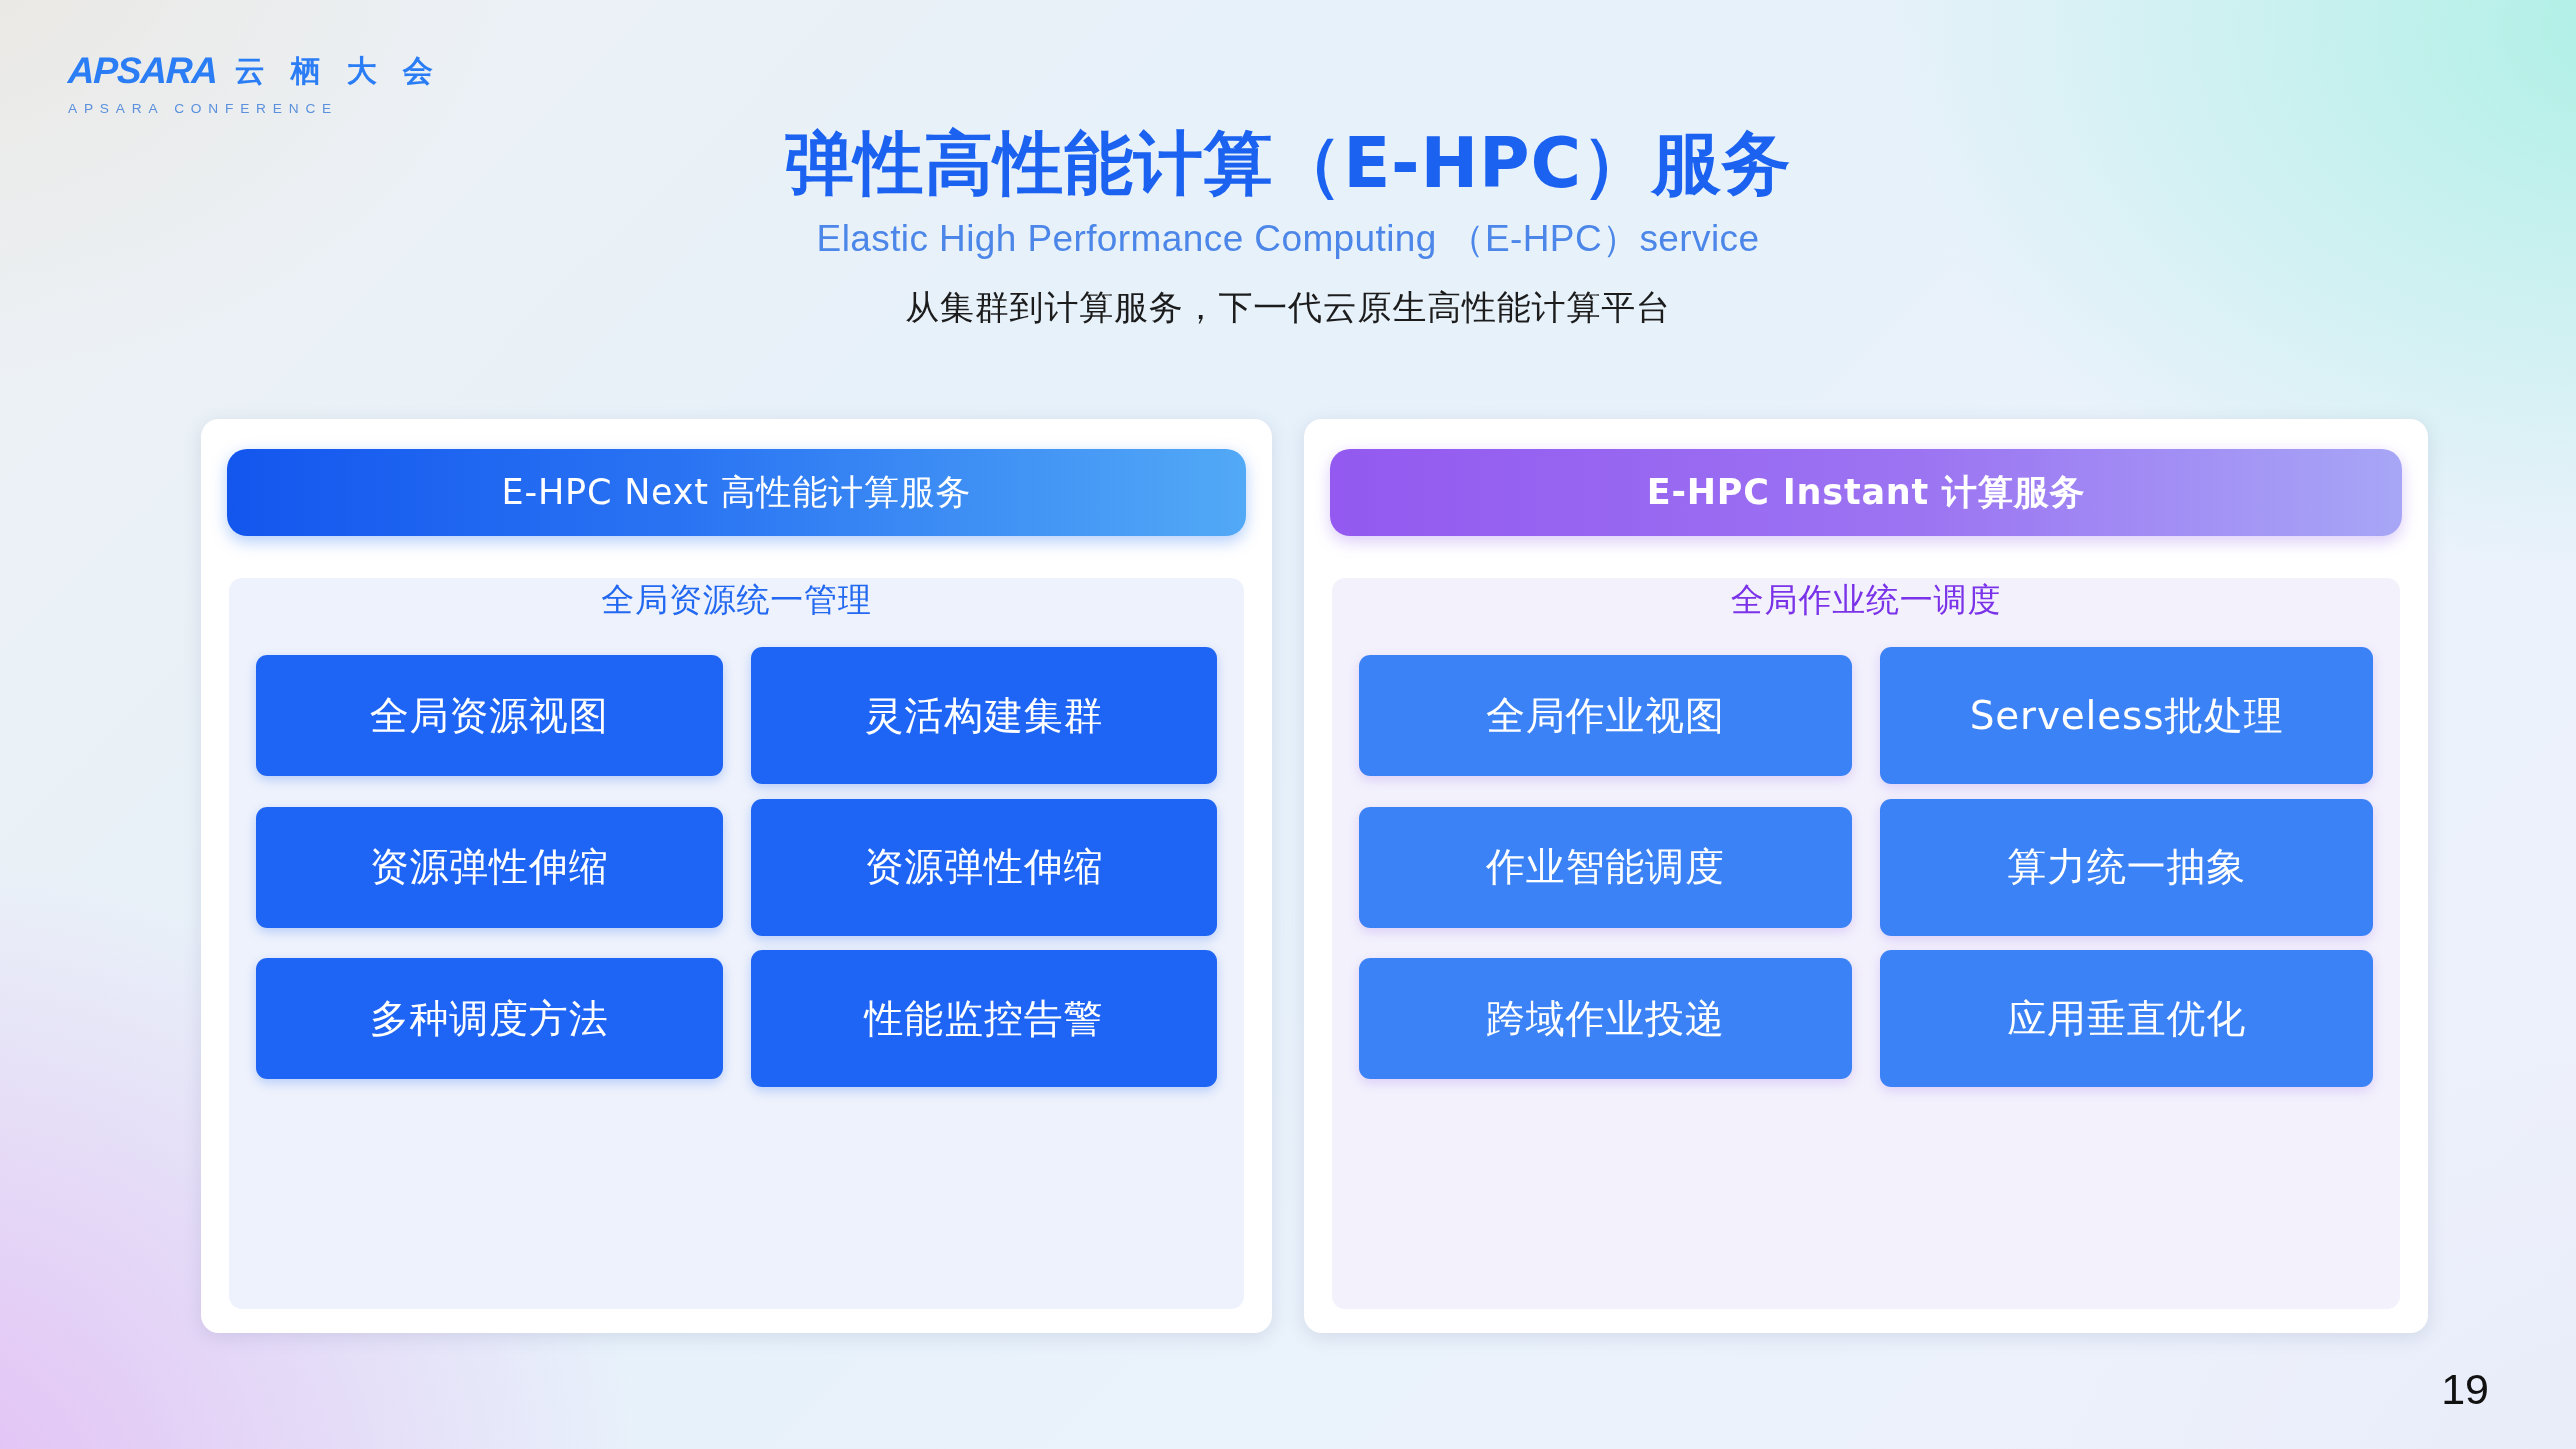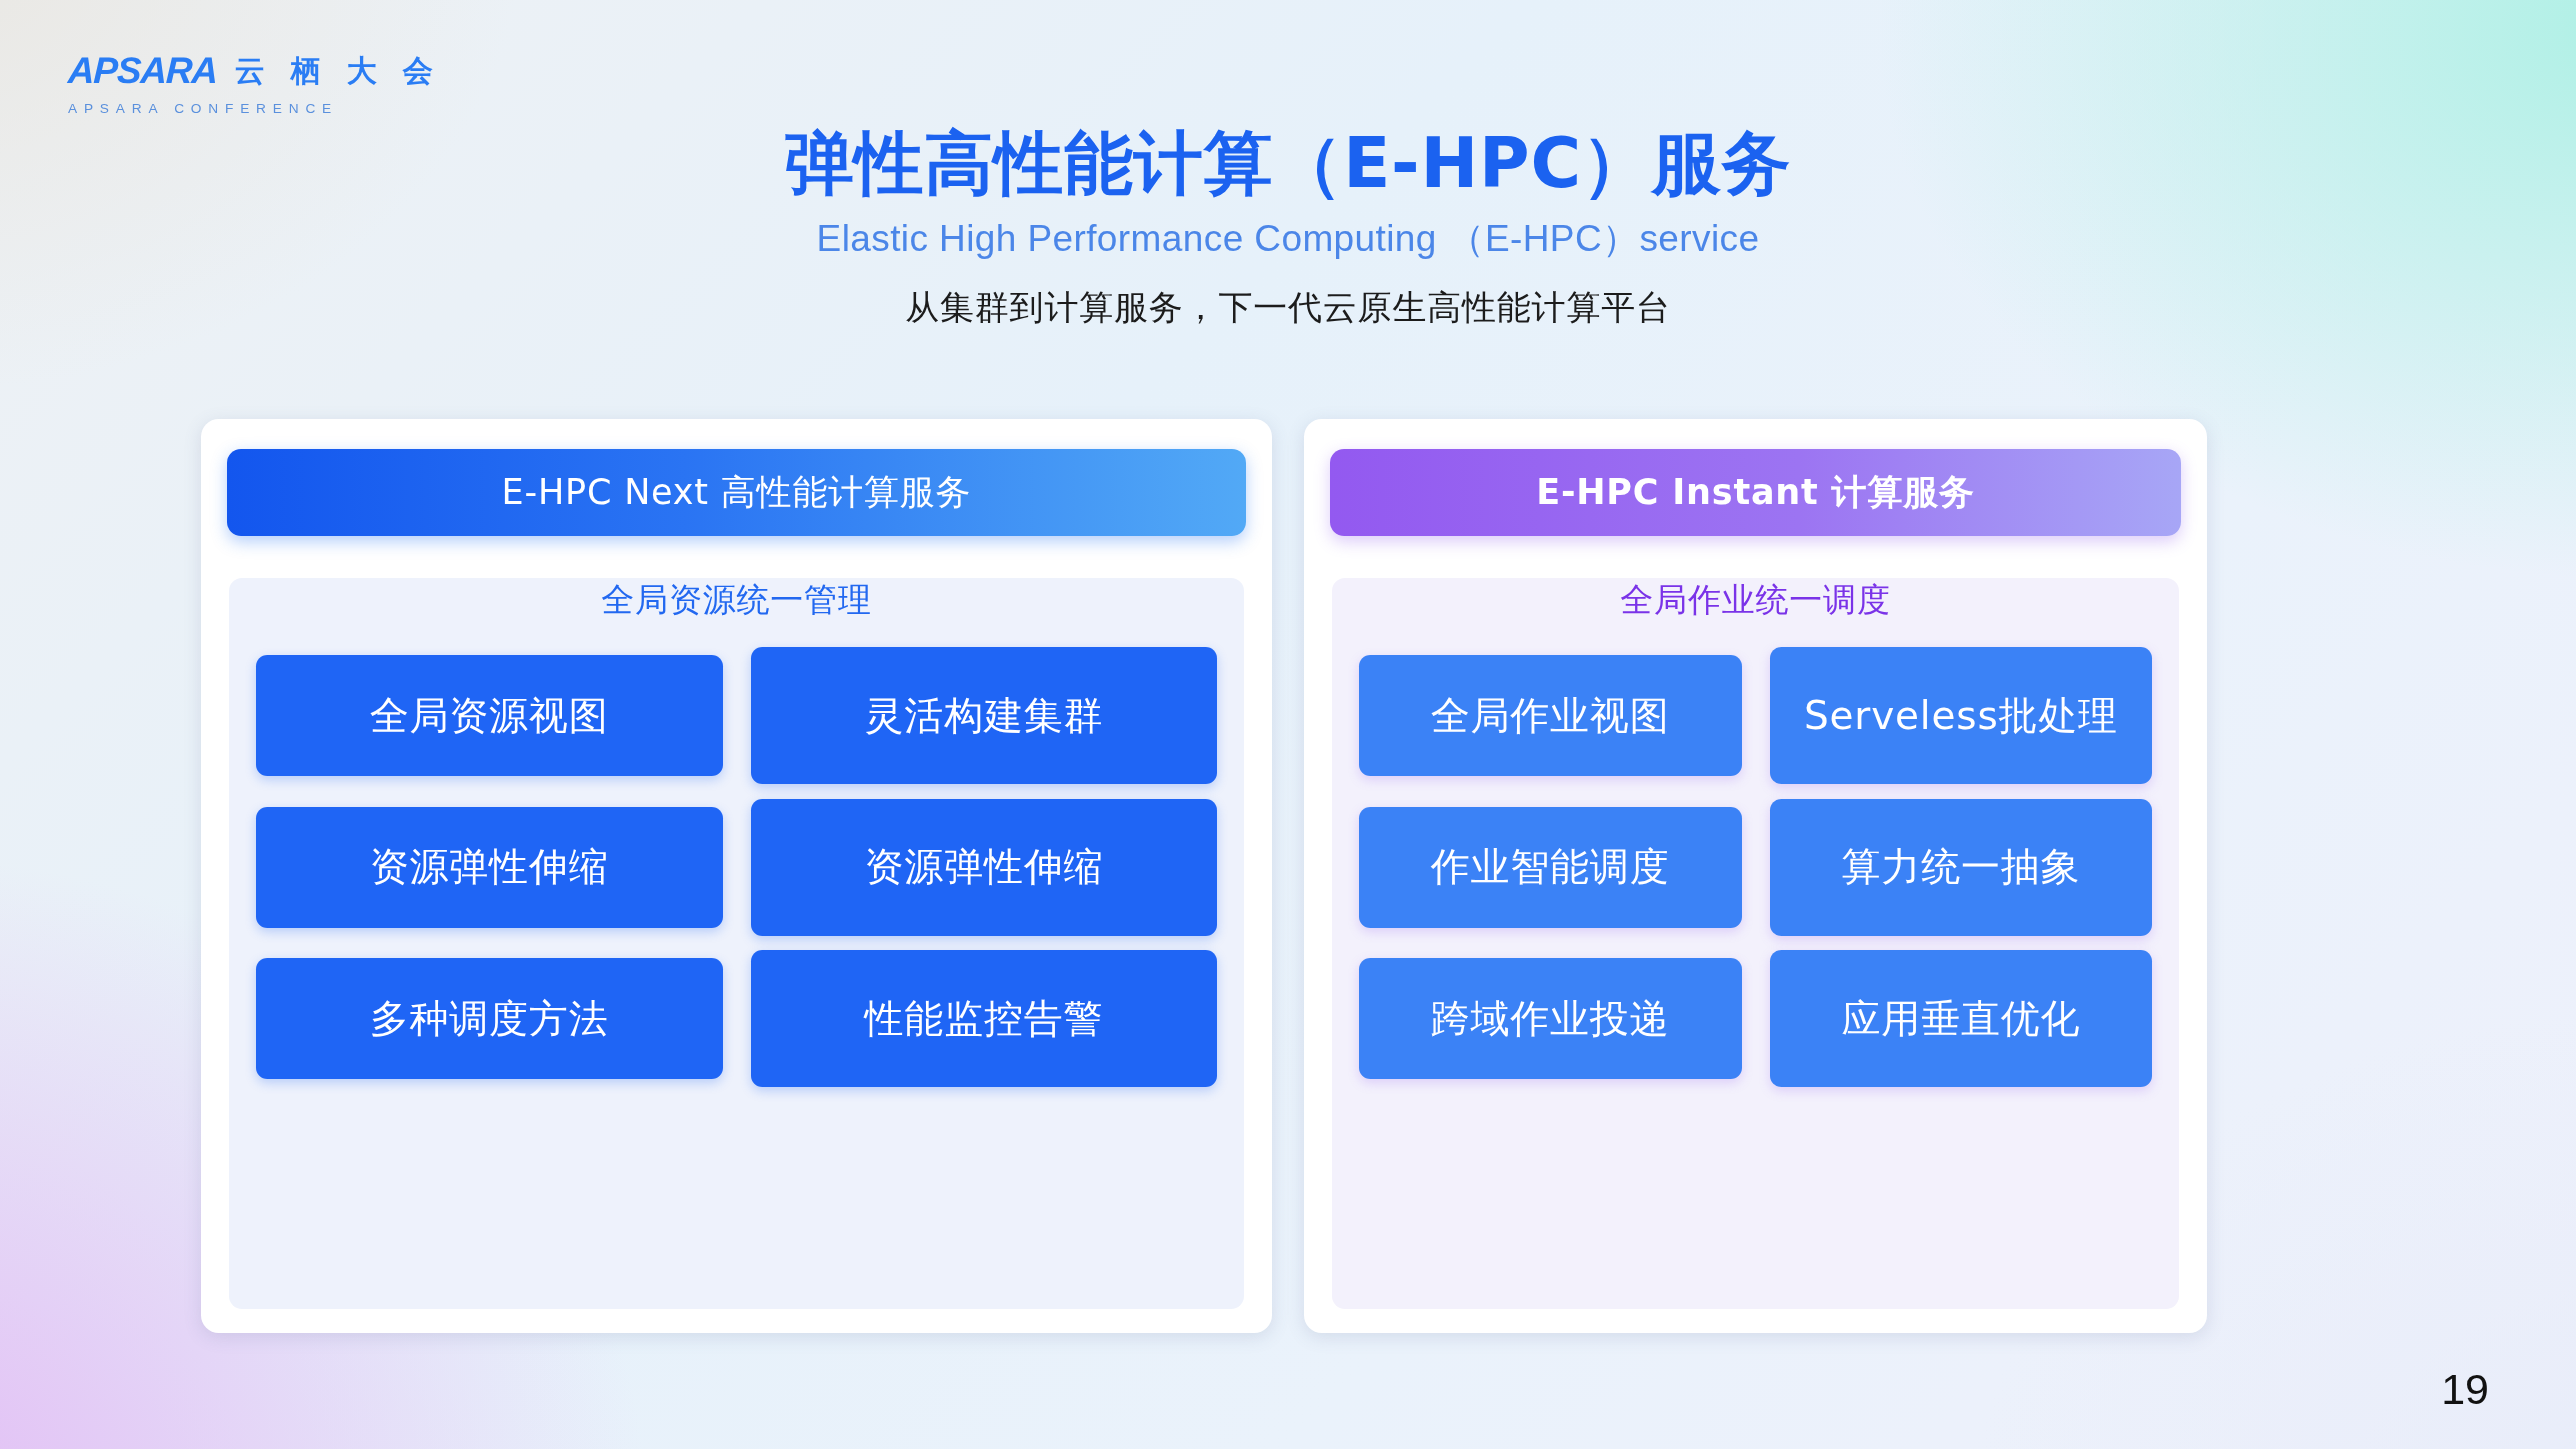--- a/index.html
+++ b/index.html
@@ -96,29 +96,29 @@
   
   .card {
     position: absolute;
     top: 419px;
     height: 914px;
     background: #ffffff;
     border-radius: 17.7px;
     box-shadow: 0 4px 17.7px rgba(90,100,140,0.16);
   }
   #card-left  { left: 201px;  width: 1071px; }
-  #card-right { left: 1304px; width: 903px; }
+  #card-right { left: 1304px; width: 1124px; }
 
   .banner {
     position: absolute;
     left: 26px;
     right: 26px;
     top: 30px;
     height: 87px;
-    border-radius: 14px;
+    border-radius: 20px;
     display: flex;
     align-items: center;
     justify-content: center;
     color: #ffffff;
     font-family: "DejaVu Sans", "Liberation Sans", sans-serif;
     letter-spacing: 0.8px;
     white-space: nowrap;
   }
   #banner-left {
     background: linear-gradient(90deg, #1356ee 0%, #2a74f3 45%, #52a9f6 100%);

